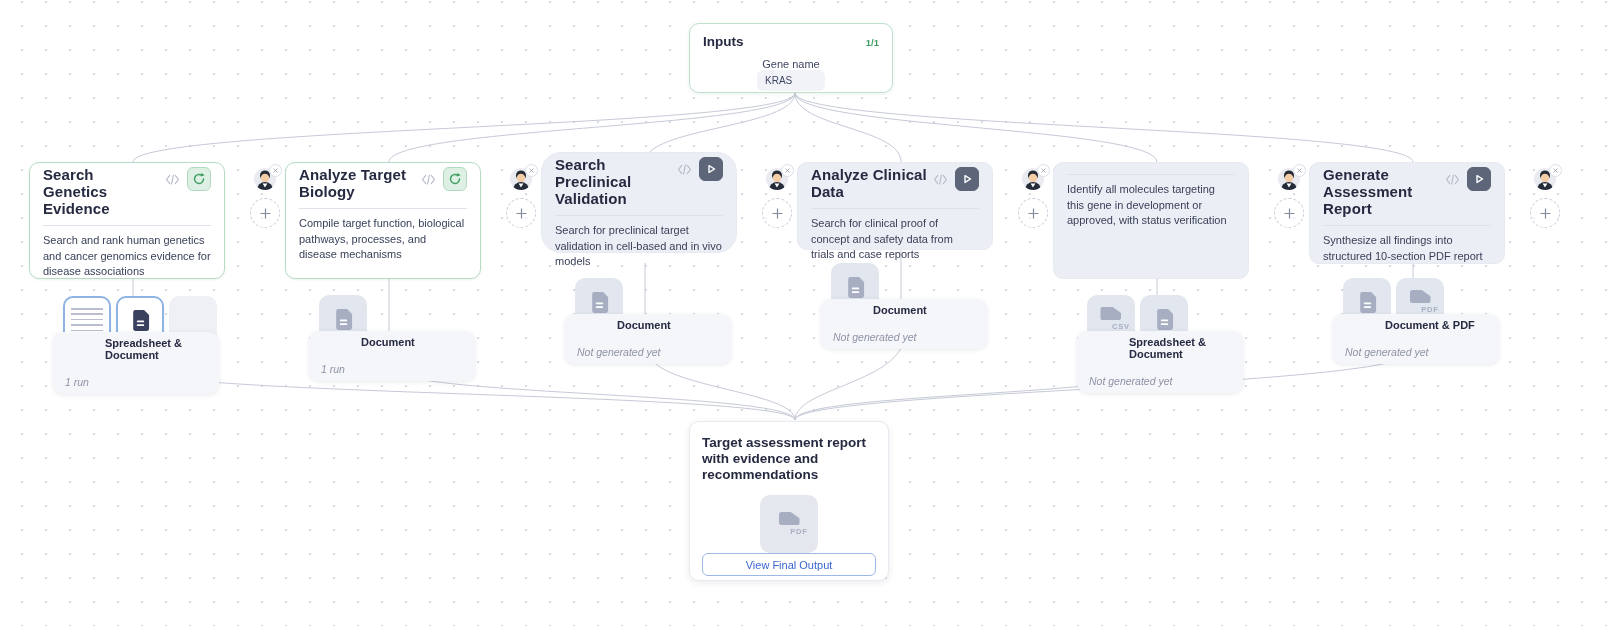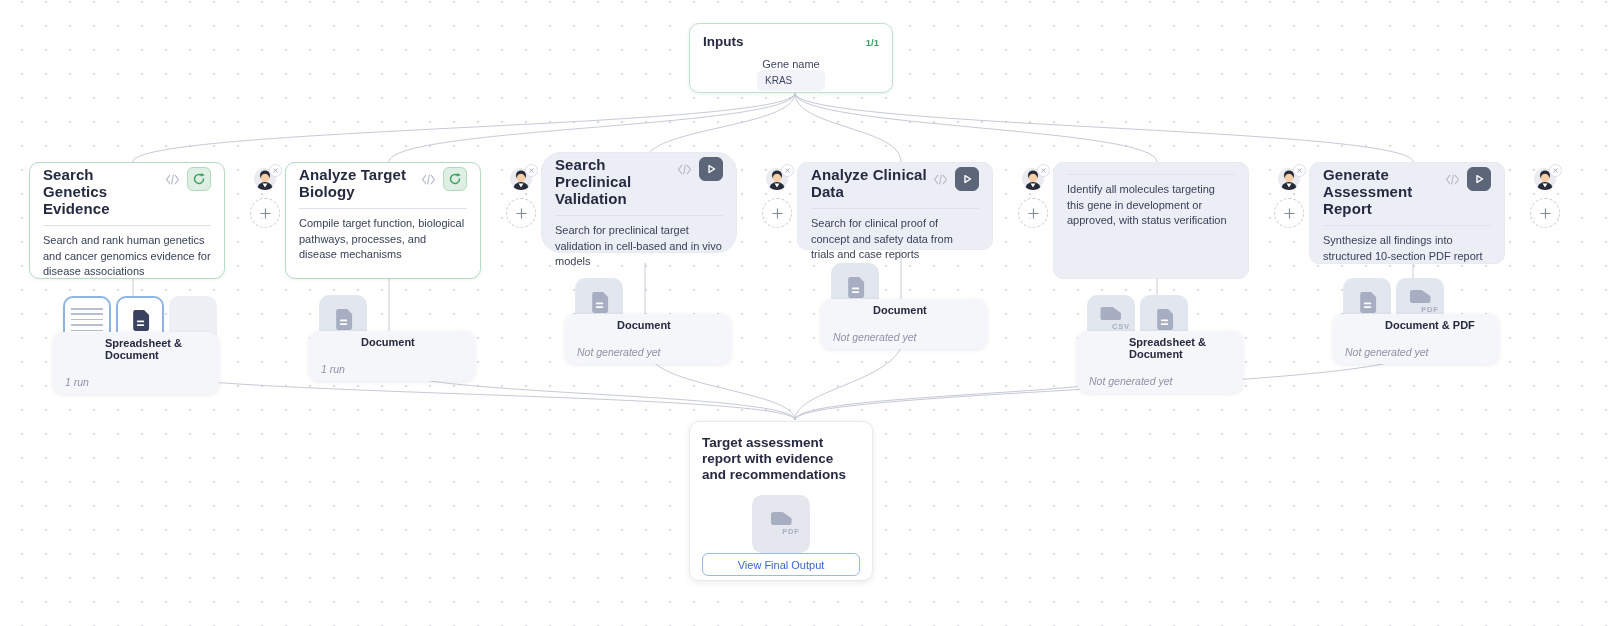--- a/index.html
+++ b/index.html
@@ -85,21 +85,21 @@
     position:absolute;top:-3px;right:-5px;width:11px;height:11px;background:#fff;
     border:1px solid #dcdfe8;border-radius:50%;display:flex;align-items:center;justify-content:center;
   }
   .add-btn{
     width:28px;height:28px;margin-top:7px;border:1px dashed #c7ccd9;border-radius:50%;
     display:flex;align-items:center;justify-content:center;background:rgba(255,255,255,.6);cursor:pointer;
   }
 
   
   .final-node{
-    left:689px;top:421px;width:184px;height:160px;
+    left:689px;top:421px;width:200px;height:160px;
     background:#fff;border:1px solid #e7eaf1;border-radius:10px;
     box-shadow:0 2px 7px rgba(30,40,60,.09);
     padding:13px 12px 12px;
   }
   .final-title{font-size:13.5px;font-weight:600;line-height:16px;}
   .final-tile{
     width:58px;height:58px;background:#e4e7ee;border-radius:10px;margin:12px auto 0;
     display:flex;flex-direction:column;align-items:center;justify-content:center;cursor:pointer;
   }
   .final-btn{

